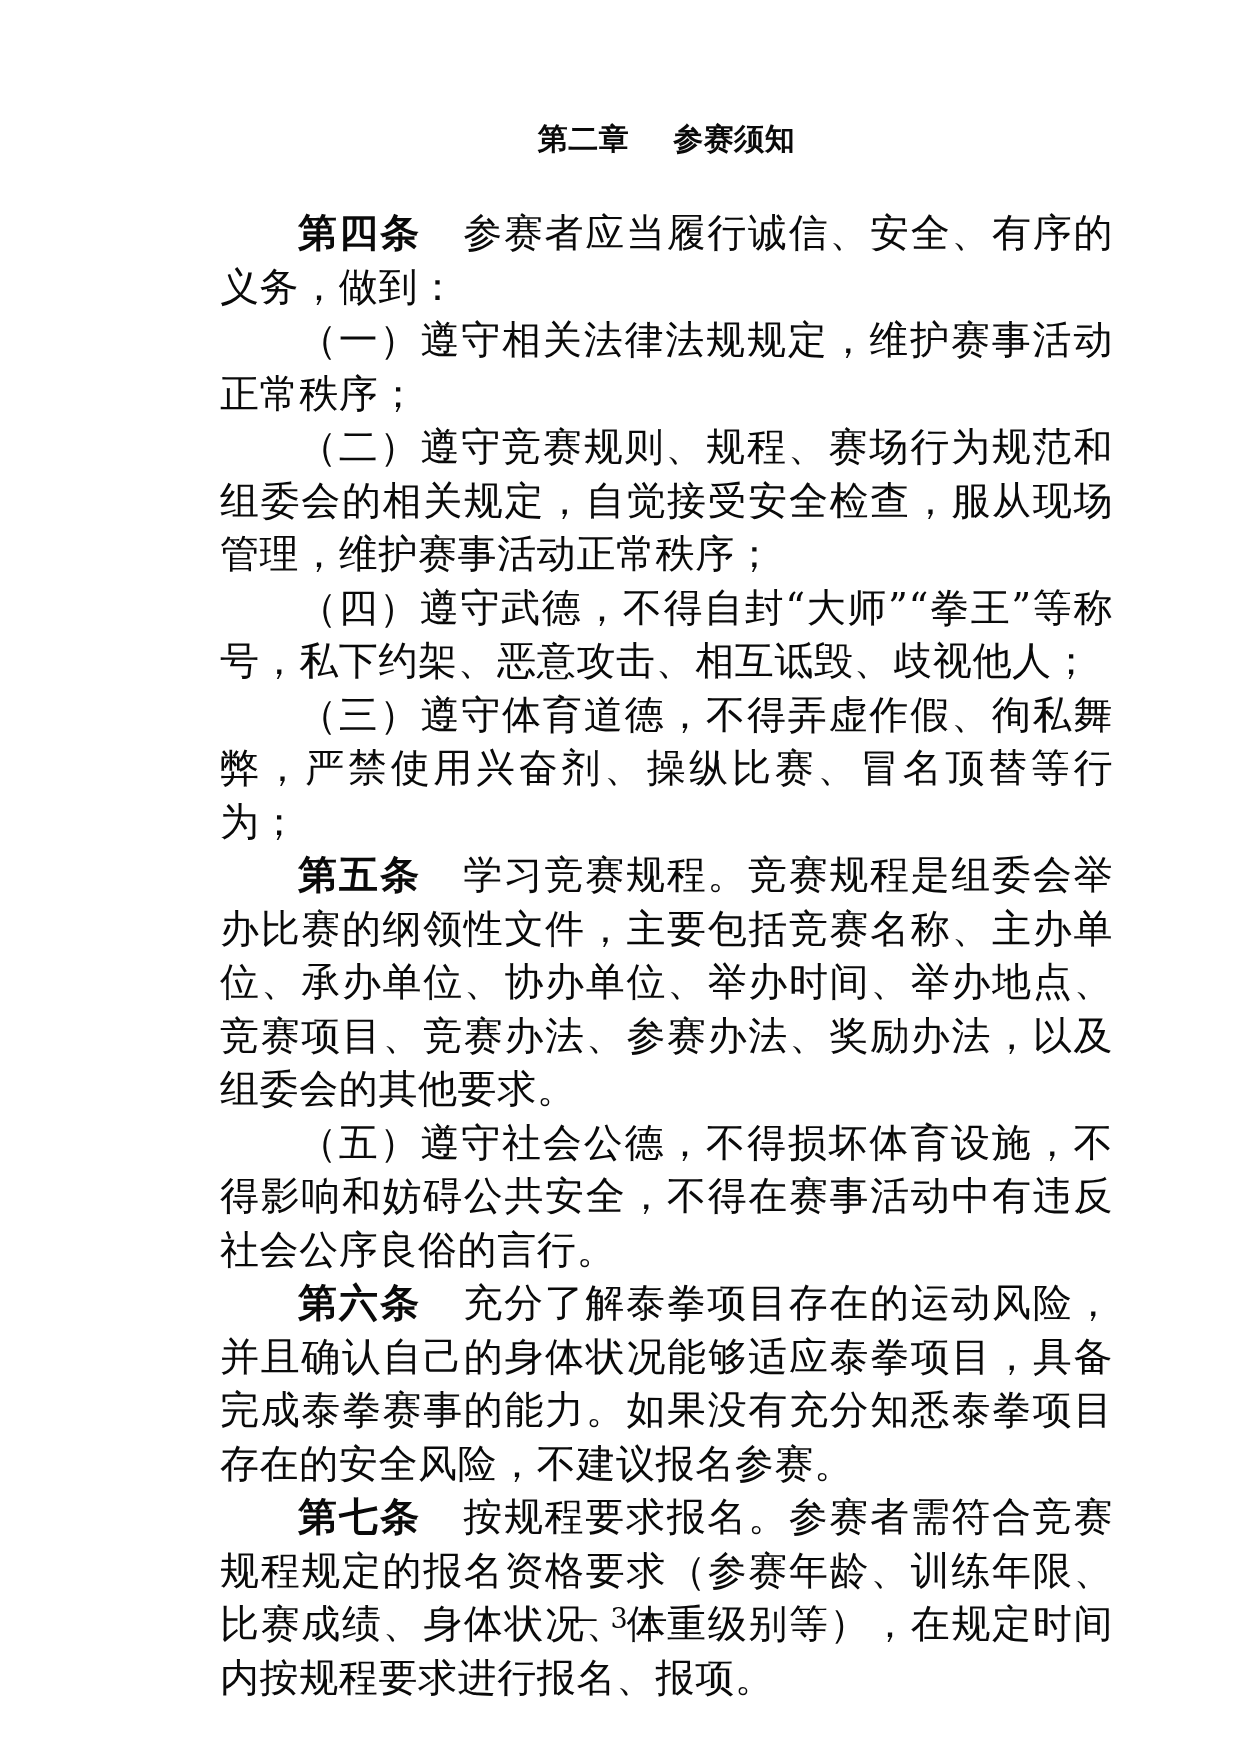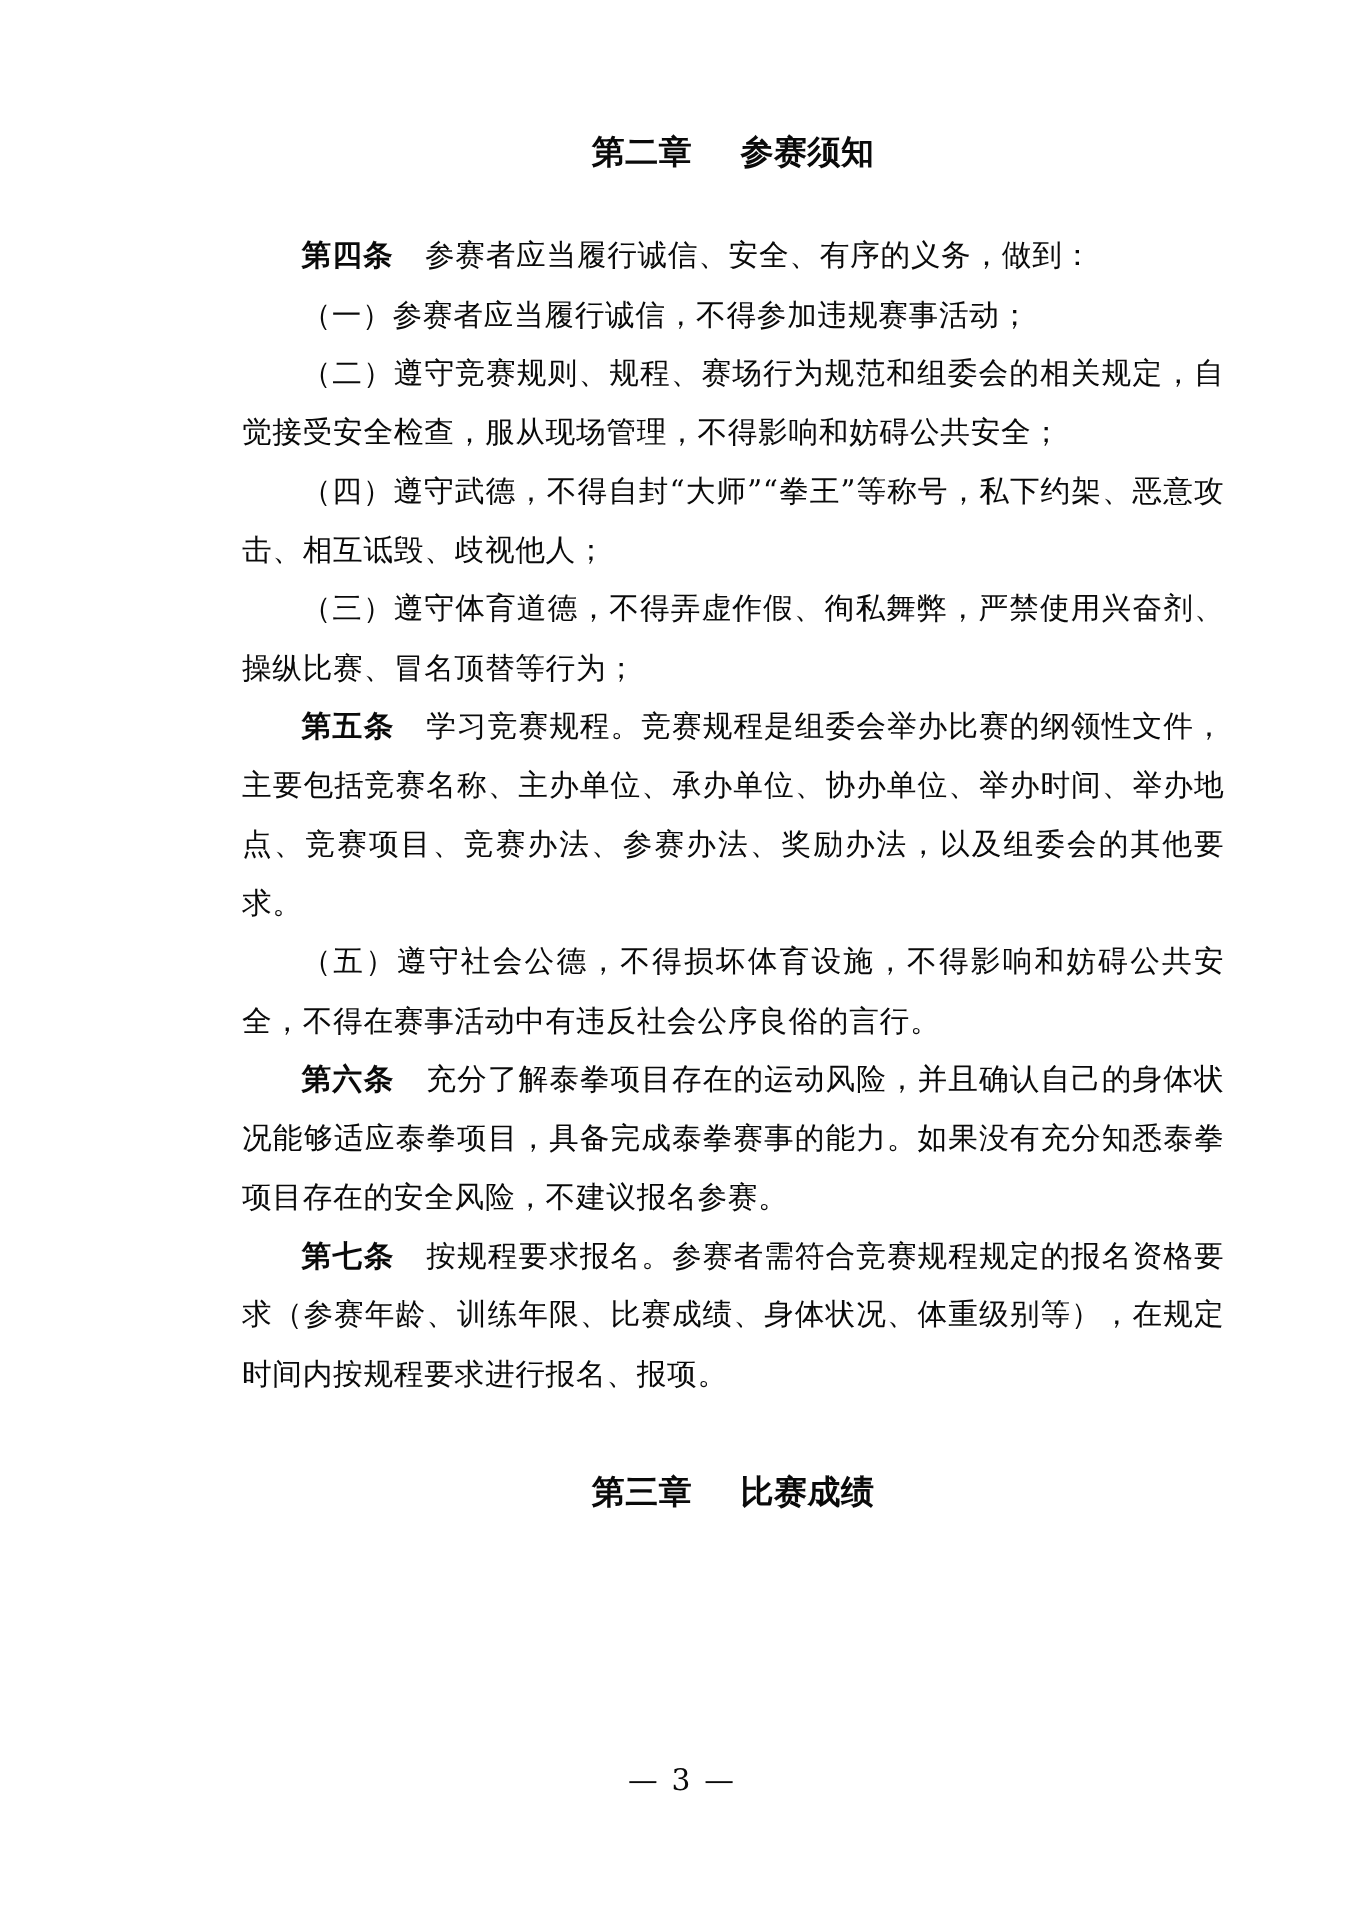--- a/index.html
+++ b/index.html
@@ -36,21 +36,21 @@
     margin: 0;
     white-space: pre;
   }
 
   .body-block {
     margin-top: 46px;
   }
 
   p.para {
     margin: 0;
-    font-size: 27px;
+    font-size: 39px;
     line-height: 53.5px;
     text-align: justify;
     text-justify: inter-ideograph;
     text-indent: 2em;
     letter-spacing: 0.6px;
     word-break: break-all;
   }
 
   .art-label {
     font-weight: bold;
@@ -76,23 +76,23 @@
 <body>
 
 <div class="page">
 
   <h1 class="chapter-heading">第二章    参赛须知</h1>
 
   <div class="body-block">
 
     <p class="para"><span class="art-label">第四条</span><span class="art-gap"></span><span>参赛者应当履行诚信、安全、有序的义务，做到：</span></p>
 
-    <p class="para">（一）参赛者应当履行诚信，不得参加违规赛事活动；</p>
+    <p class="para">（一）遵守相关法律法规规定，维护赛事活动正常秩序；</p>
 
-    <p class="para">（二）遵守竞赛规则、规程、赛场行为规范和组委会的相关规定，自觉接受安全检查，服从现场管理，不得影响和妨碍公共安全；</p>
+    <p class="para">（二）遵守竞赛规则、规程、赛场行为规范和组委会的相关规定，自觉接受安全检查，服从现场管理，维护赛事活动正常秩序；</p>
 
     <p class="para">（四）遵守武德，不得自封“大师”“拳王”等称号，私下约架、恶意攻击、相互诋毁、歧视他人；</p>
 
     <p class="para">（三）遵守体育道德，不得弄虚作假、徇私舞弊，严禁使用兴奋剂、操纵比赛、冒名顶替等行为；</p>
 
     <p class="para"><span class="art-label">第五条</span><span class="art-gap"></span><span>学习竞赛规程。竞赛规程是组委会举办比赛的纲领性文件，主要包括竞赛名称、主办单位、承办单位、协办单位、举办时间、举办地点、竞赛项目、竞赛办法、参赛办法、奖励办法，以及组委会的其他要求。</span></p>
 
     <p class="para">（五）遵守社会公德，不得损坏体育设施，不得影响和妨碍公共安全，不得在赛事活动中有违反社会公序良俗的言行。</p>
 
     <p class="para"><span class="art-label">第六条</span><span class="art-gap"></span><span>充分了解泰拳项目存在的运动风险，并且确认自己的身体状况能够适应泰拳项目，具备完成泰拳赛事的能力。如果没有充分知悉泰拳项目存在的安全风险，不建议报名参赛。</span></p>

